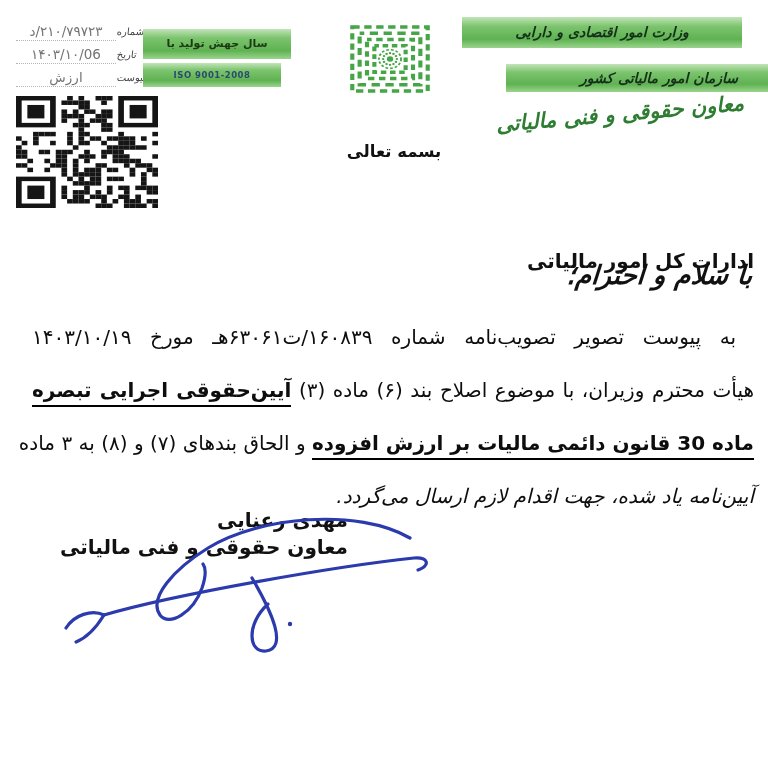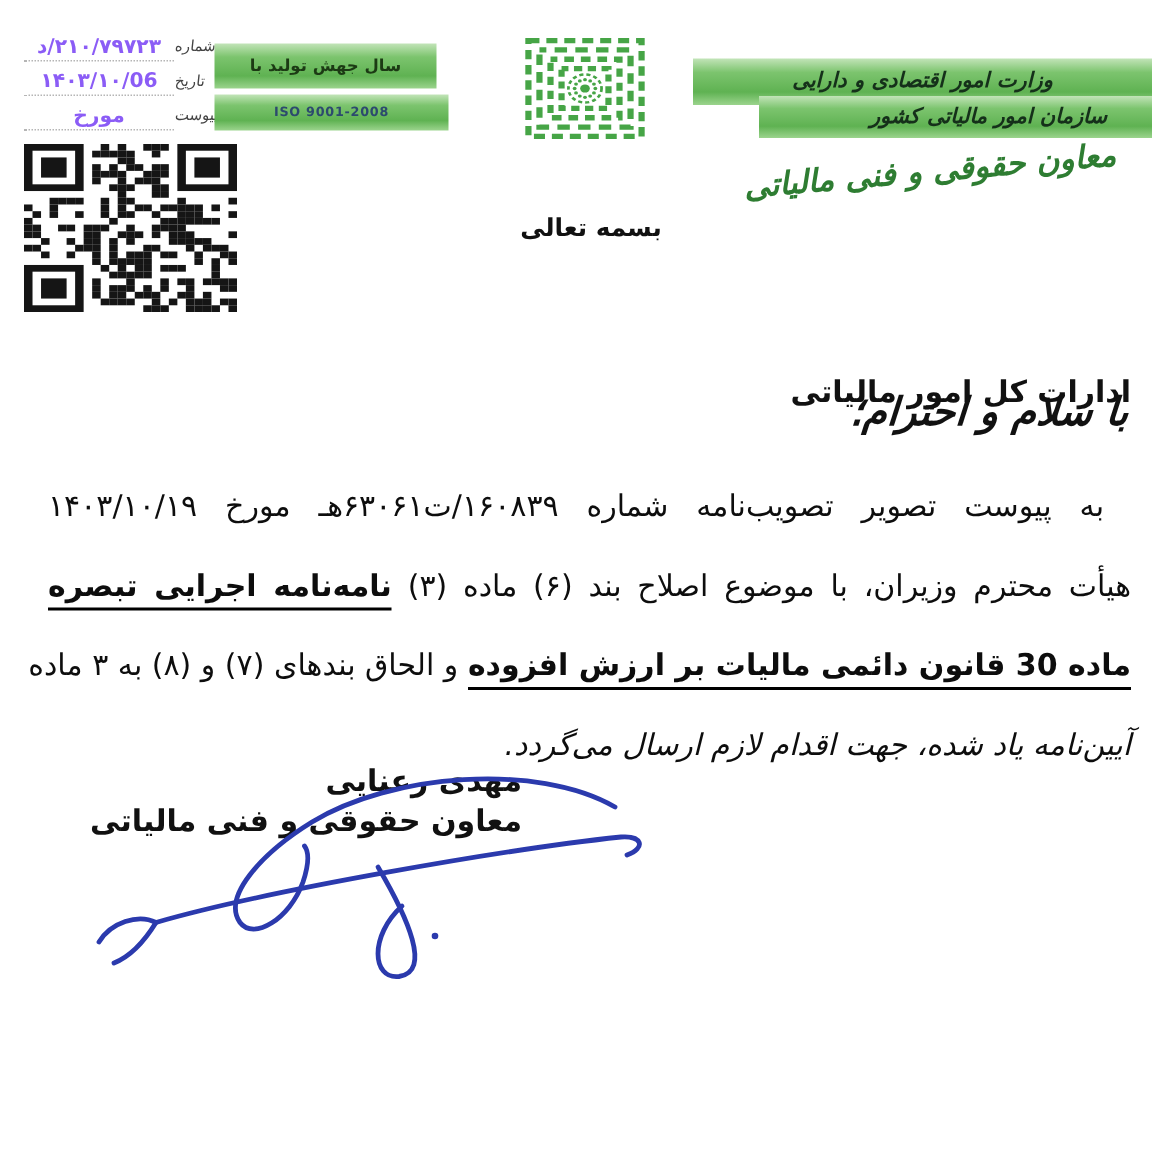--- a/index.html
+++ b/index.html
@@ -4,30 +4,30 @@
 <style>
   html,body{margin:0;padding:0;background:#fff;}
   .page{position:relative;width:768px;height:773px;background:#ffffff;overflow:hidden;
         font-family:"DejaVu Sans",sans-serif;color:#111;}
 
   
   .meta{position:absolute;top:20px;left:16px;width:134px;direction:rtl;}
   .meta-row{display:flex;align-items:center;justify-content:flex-start;height:23px;}
   .meta-label{font-size:10px;font-style:italic;color:#444;transform:skewX(8deg);
               width:34px;flex:0 0 auto;text-align:left;}
-  .meta-value{font-weight:bold;font-size:13.5px;color:#8b5cf6;flex:1;text-align:center;
+  .meta-value{font-weight:normal;font-size:13.5px;color:#737373;flex:1;text-align:center;
               border-bottom:1px dotted #b5b5b5;padding-bottom:1px;}
 
   
   .bar{position:absolute;background:linear-gradient(180deg,#c2e4b8 0%,#7cc46e 30%,#5fb252 72%,#9bd48d 100%);}
   .bar-slogan{left:143px;top:29px;width:148px;height:30px;line-height:30px;text-align:center;
               font-size:11px;font-weight:bold;color:#1c3a14;}
-  .bar-iso{left:143px;top:63px;width:156px;height:24px;line-height:24px;text-align:center;
+  .bar-iso{left:143px;top:63px;width:138px;height:24px;line-height:24px;text-align:center;
            font-size:8.5px;font-weight:bold;color:#2c4a6e;letter-spacing:.5px;}
-  .bar-ministry{left:462px;top:39px;width:306px;height:31px;line-height:31px;text-align:center;
+  .bar-ministry{left:462px;top:17px;width:280px;height:31px;line-height:31px;text-align:center;
                 font-size:14px;font-weight:bold;font-style:italic;color:#15301a;direction:rtl;}
   .bar-organization{left:462px;top:64px;width:306px;height:28px;line-height:28px;text-align:center;
                 font-size:14px;font-weight:bold;font-style:italic;color:#15301a;direction:rtl;margin-left:44px;}
 
   .logo{position:absolute;left:344px;top:20px;width:92px;height:78px;}
   .logo svg{display:block;width:100%;height:100%;}
 
   .deputy-script{position:absolute;left:490px;top:102px;width:260px;text-align:center;
                  font-size:21px;font-weight:bold;font-style:italic;color:#2e7d32;
                  transform:rotate(-5deg);direction:rtl;}
@@ -65,21 +65,21 @@
     <div class="meta-row">
       <span class="meta-label">شماره</span>
       <span class="meta-value">۲۱۰/۷۹۷۲۳/د</span>
     </div>
     <div class="meta-row">
       <span class="meta-label">تاریخ</span>
       <span class="meta-value">۱۴۰۳/۱۰/06</span>
     </div>
     <div class="meta-row">
       <span class="meta-label">پیوست</span>
-      <span class="meta-value">مورخ</span>
+      <span class="meta-value">ارزش</span>
     </div>
   </div>
 
   <div class="bar bar-slogan">سال جهش تولید با مشارکت مردم</div>
   <div class="bar bar-iso">ISO 9001-2008</div>
   <div class="bar bar-ministry">وزارت امور اقتصادی و دارایی</div>
   <div class="bar bar-organization">سازمان امور مالیاتی کشور</div>
 
   <div class="logo">
       <svg viewBox="0 0 100 100" preserveAspectRatio="none">
@@ -331,21 +331,21 @@
         </g>
       </svg>
     </div>
 
   <div class="recipient">ادارات کل امور مالیاتی</div>
 
   <div class="greeting">با سلام و احترام؛</div>
 
   <div class="body-text">
     <div class="line first">به پیوست تصویر تصویب‌نامه شماره ۱۶۰۸۳۹/ت۶۳۰۶۱هـ مورخ ۱۴۰۳/۱۰/۱۹</div>
-    <div class="line"><span>هیأت محترم وزیران، با موضوع اصلاح بند (۶) ماده (۳) </span><span class="bu">نامه‌نامه اجرایی تبصره</span></div>
+    <div class="line"><span>هیأت محترم وزیران، با موضوع اصلاح بند (۶) ماده (۳) </span><span class="bu">آیین‌حقوقی اجرایی تبصره</span></div>
     <div class="line"><span class="bu">ماده 30 قانون دائمی مالیات بر ارزش افزوده</span><span> و الحاق بندهای (۷) و (۸) به ۳ ماده</span></div>
     <div class="line end">آیین‌نامه یاد شده، جهت اقدام لازم ارسال می‌گردد.</div>
   </div>
 
   <div class="sig-block">
     <div>مهدی رعنایی</div>
     <div>معاون حقوقی و فنی مالیاتی</div>
   </div>
 
   <div class="sig-ink">

